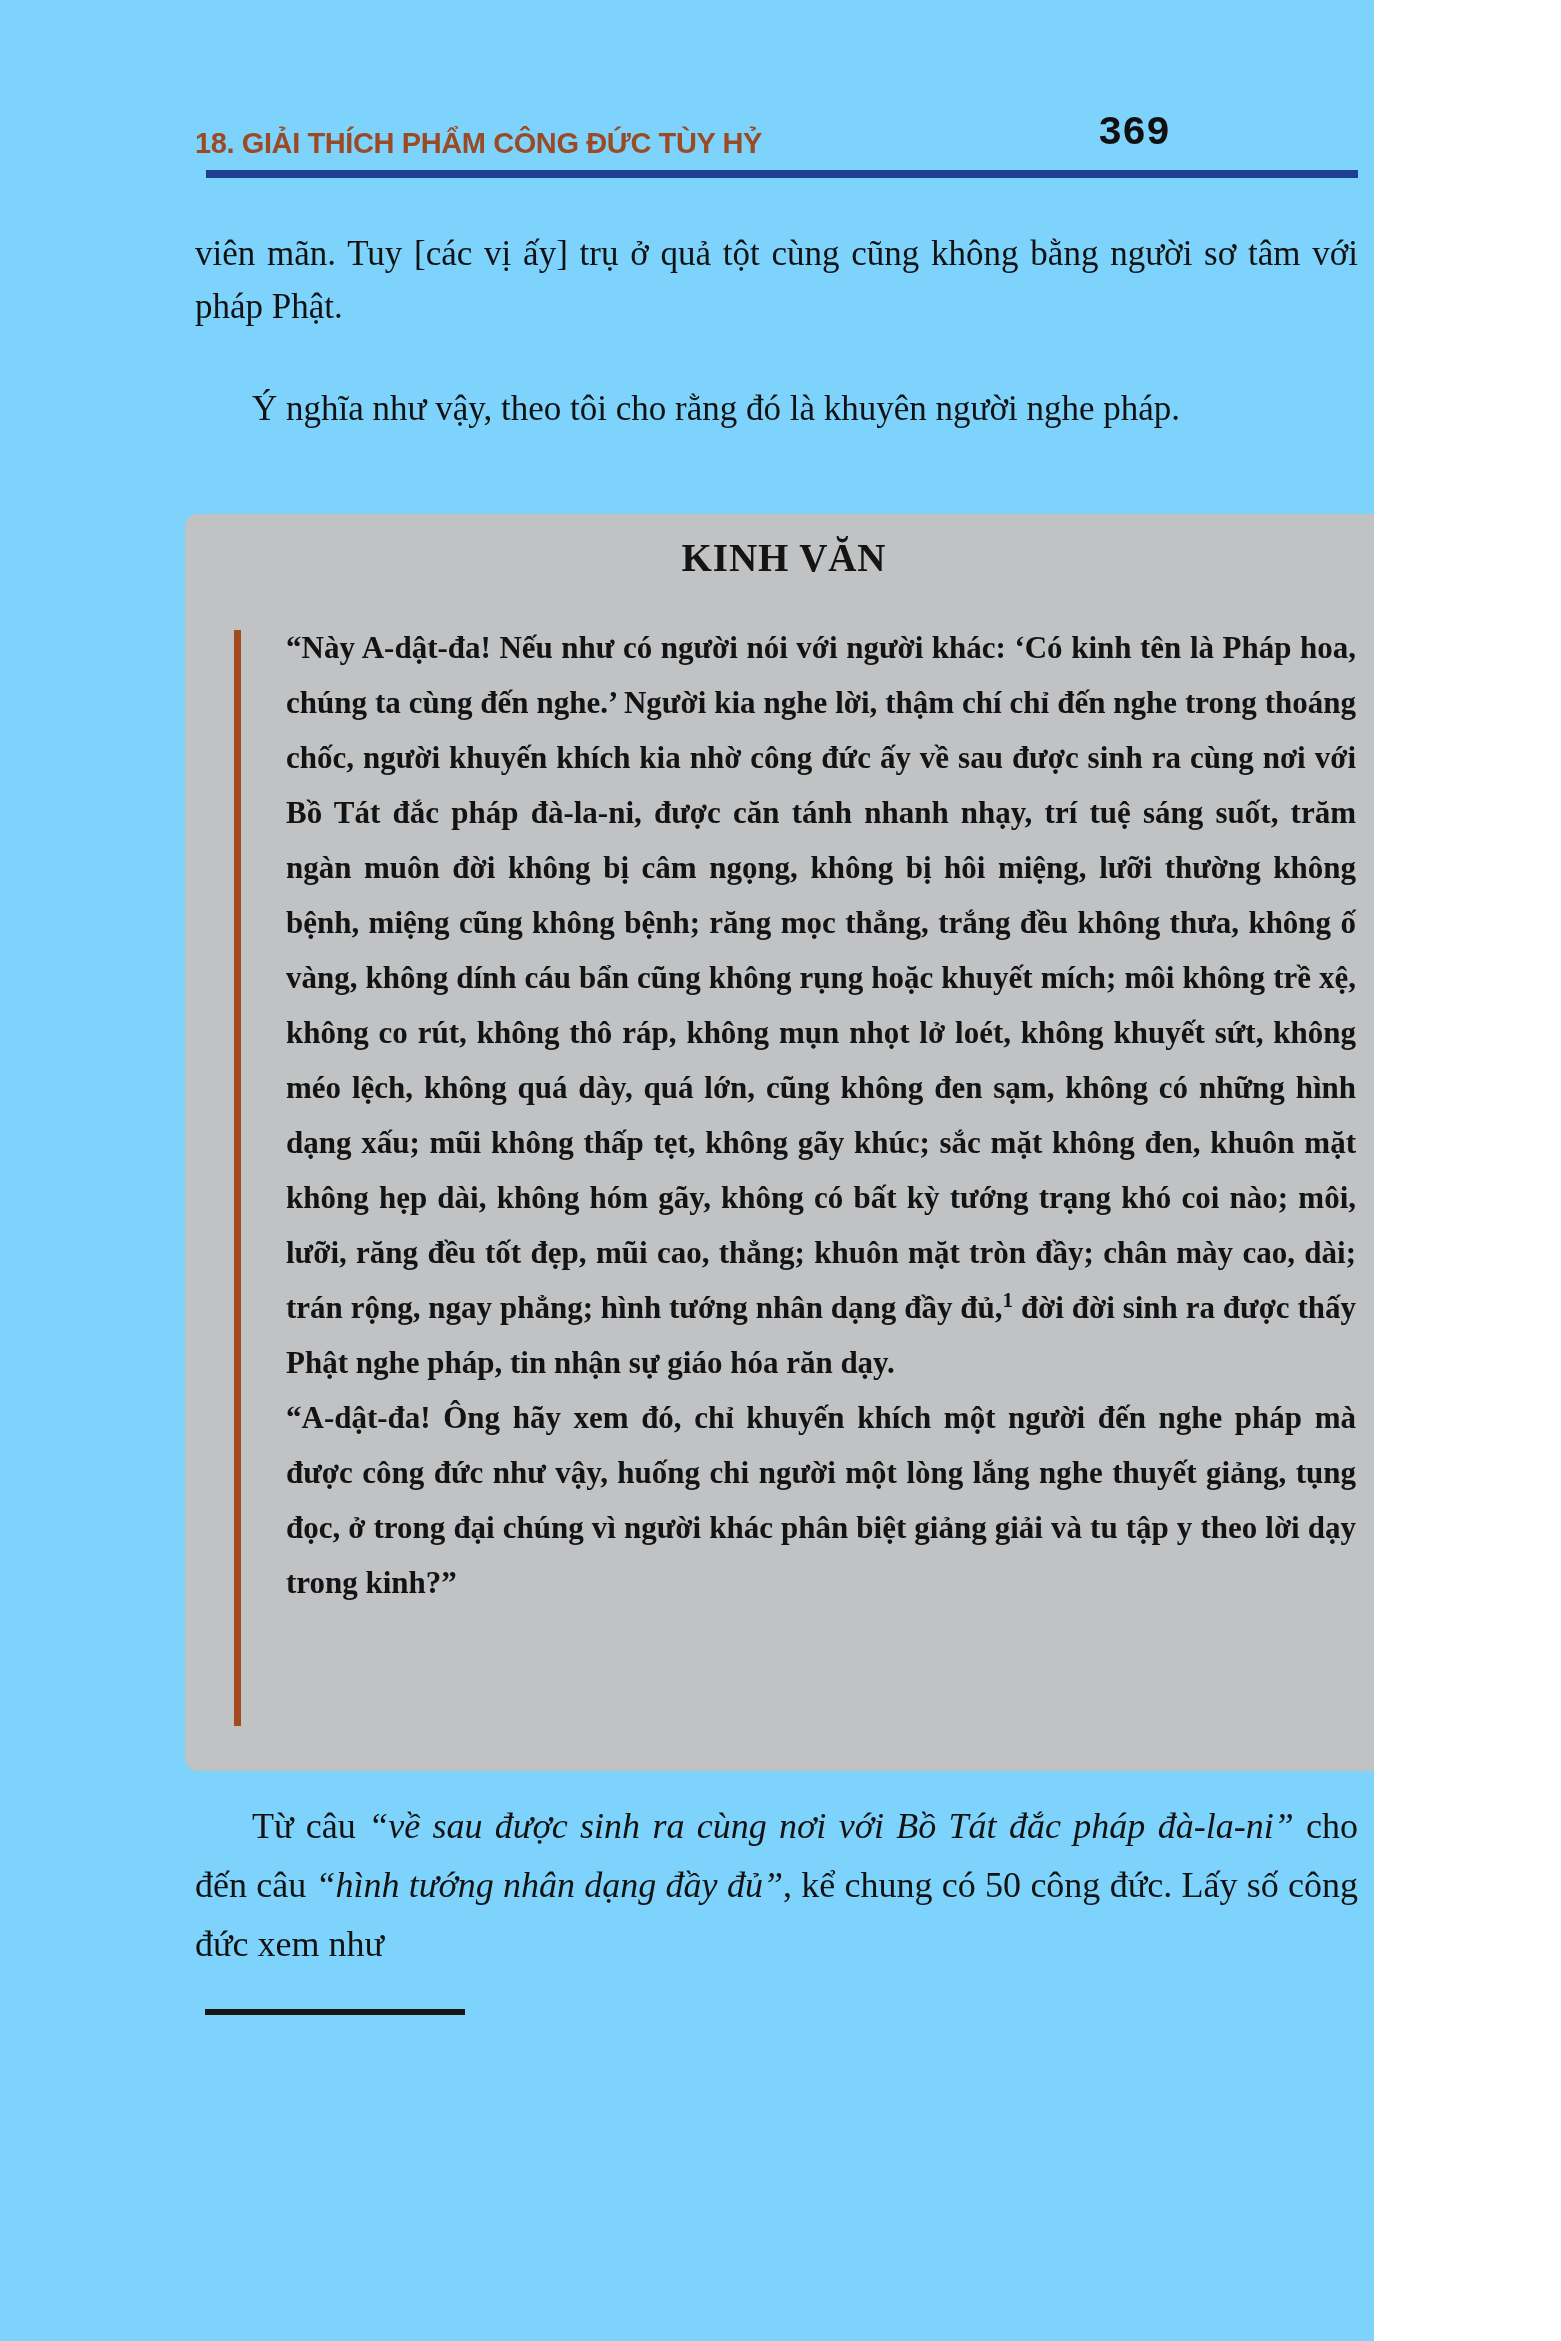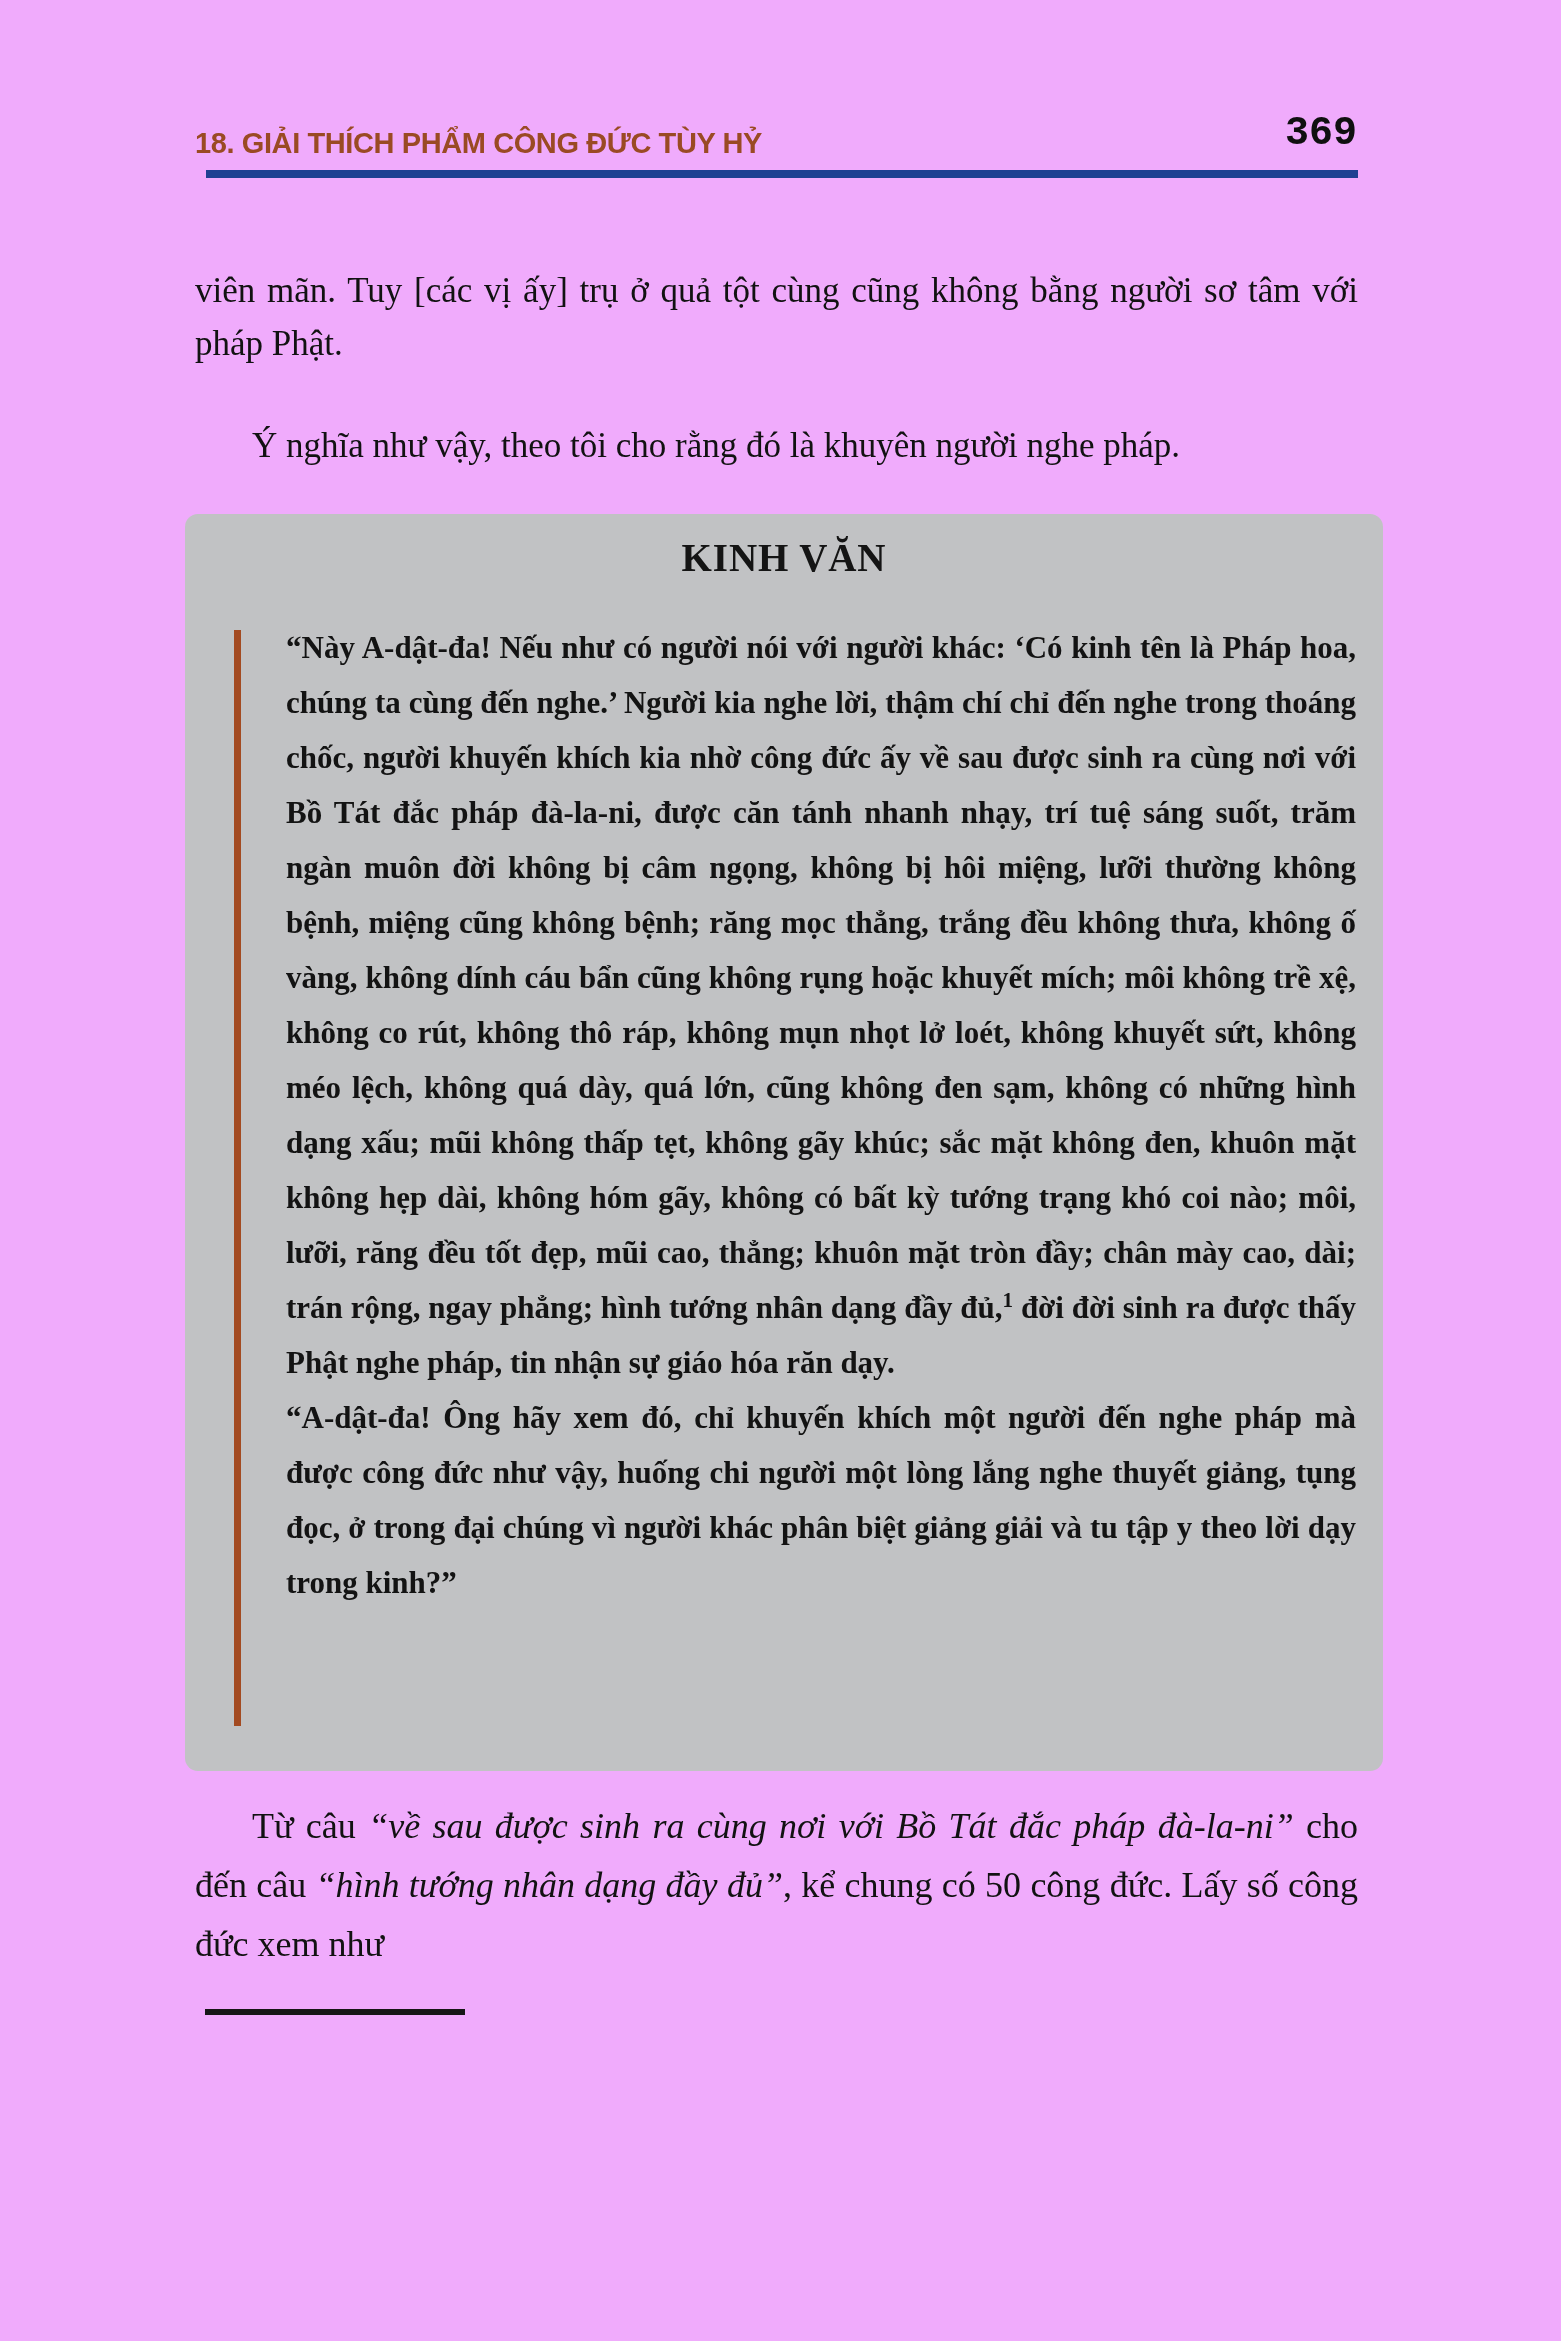--- a/index.html
+++ b/index.html
@@ -1,20 +1,20 @@
 <!DOCTYPE html>
 <html style="font-size:14px"><head>
 <meta charset="utf-8">
 <style>
   * { margin:0; padding:0; box-sizing:border-box; }
   html,body { background:#ffffff; }
   .page {
     position:relative;
-    width:1561px; height:2342px;
-    background:#f0abfc;
+    width:1374px; height:2342px;
+    background:#7dd3fc;
     font-family:"Liberation Serif", serif;
     color:#151515;
     overflow:hidden;
   }
 
   
   .chapter-title {
     position:absolute; left:195px; top:127px;
     font-family:"Liberation Sans", sans-serif;
     font-weight:bold; font-size:29px; letter-spacing:-0.4px;
@@ -25,21 +25,21 @@
     font-family:Liberation Mono, monospace;
     font-weight:bold; font-size:40px; color:#101010;
   }
   .header-rule {
     position:absolute; left:206px; top:170px;
     width:1152px; height:7.8px; background:#1f4092;
   }
 
   
   .body-block {
-    position:absolute; left:195px; top:227px; width:1163px;margin-top:37px;
+    position:absolute; left:195px; top:227px; width:1163px;
   }
   .body-block p {
     font-size:35px; line-height:53px; text-align:justify; color:#121212;
   }
   .body-block p.indented { margin-top:49px; text-indent:57px; }
 
   
   .kinh-van-box {
     position:absolute; left:185px; top:514px;
     width:1198px; height:1257px;

